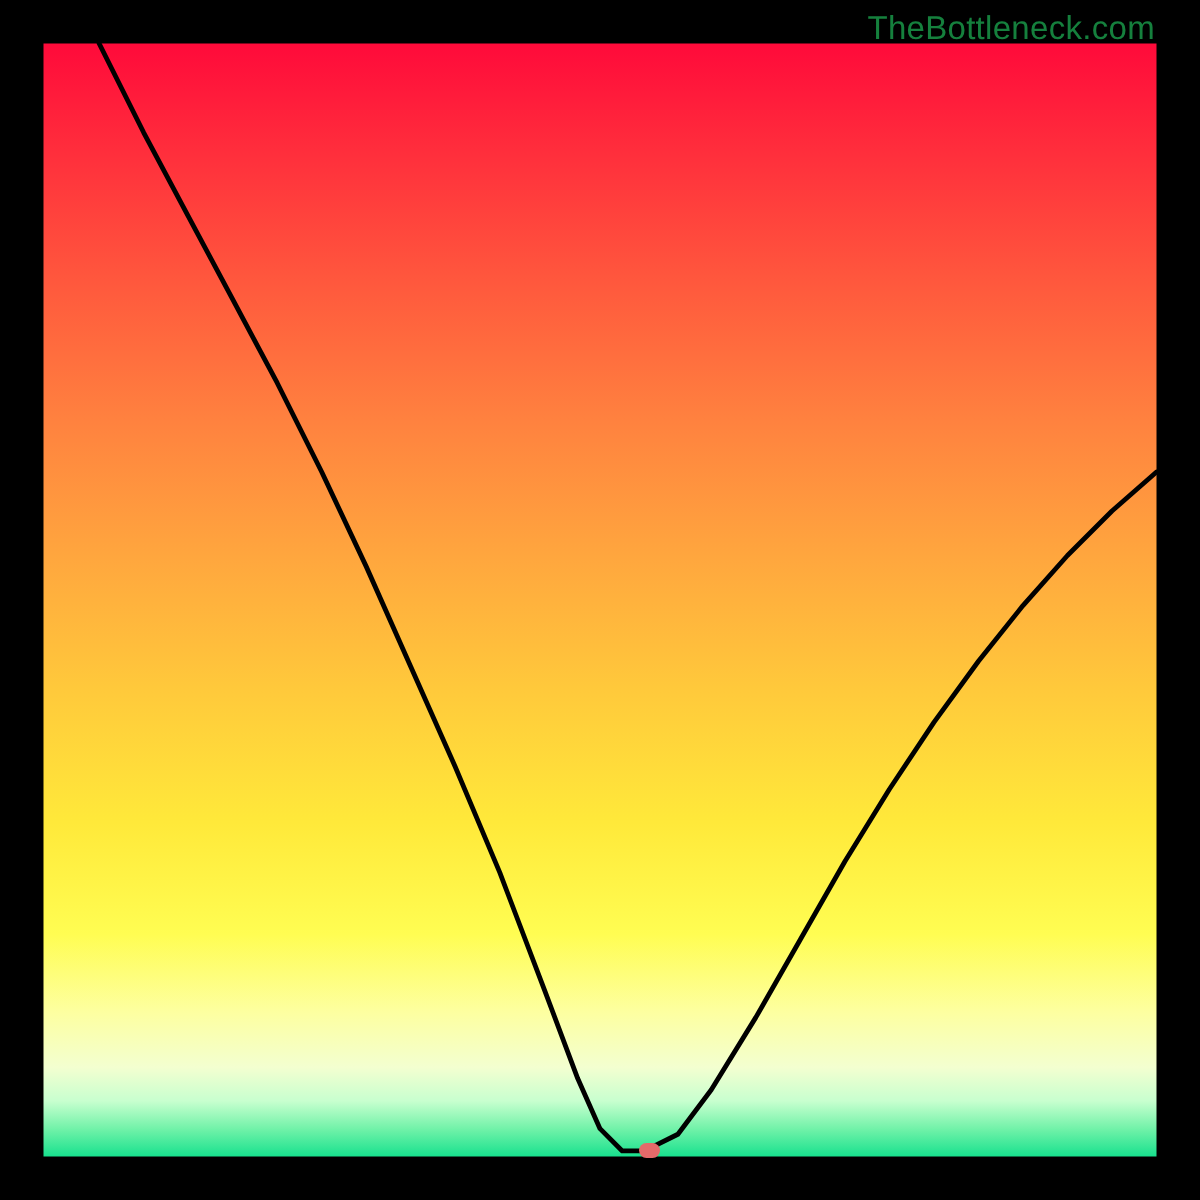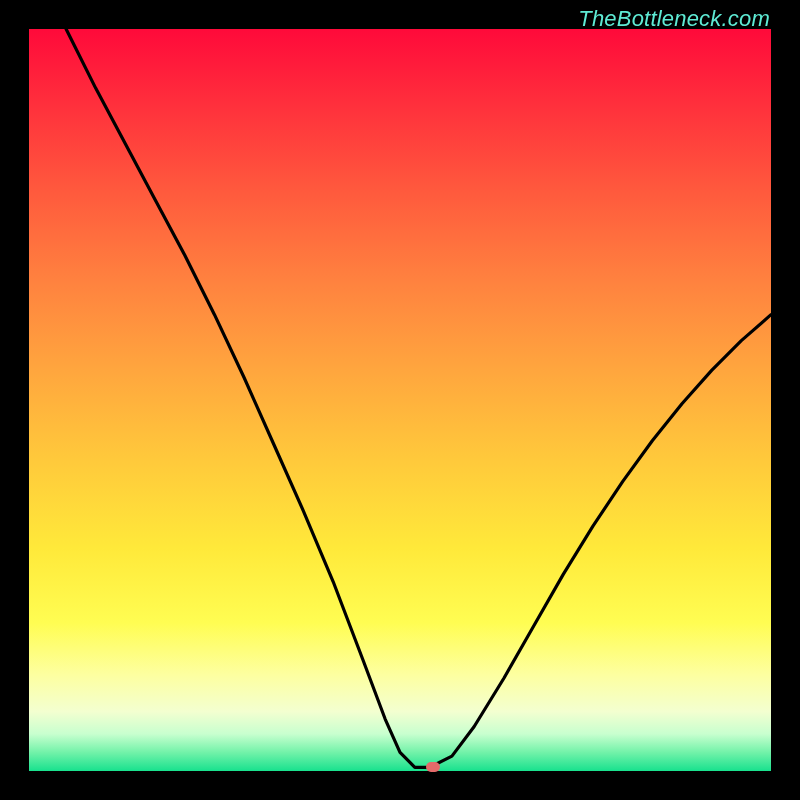--- a/index.html
+++ b/index.html
@@ -24,25 +24,24 @@
     left: 29px;
     top: 29px;
     width: 742px;
     height: 742px;
     
   }
   .watermark {
     position: absolute;
     top: 6px;
     right: 30px;
-    color: #5eead4;
+    color: #15803d;
     font-size: 22px;
     font-weight: 500;
     letter-spacing: 0.2px;
-    font-style: italic;
   }
   svg.curve {
     position: absolute;
     left: 29px;
     top: 29px;
     width: 742px;
     height: 742px;
     overflow: visible;
   }
   .marker {

